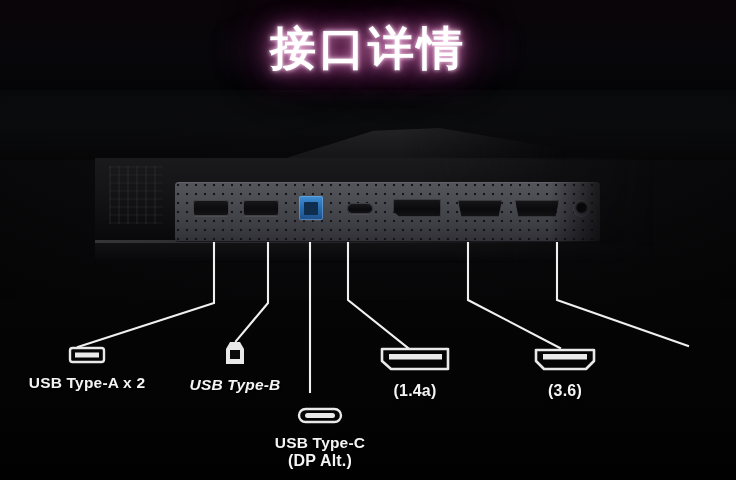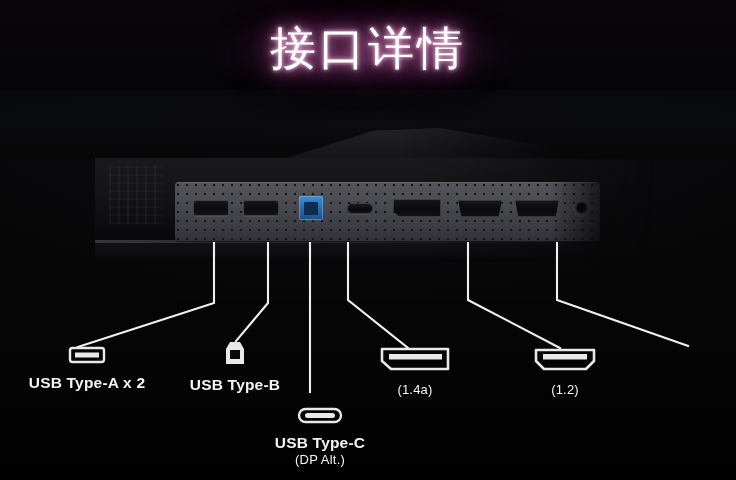--- a/index.html
+++ b/index.html
@@ -67,21 +67,21 @@
         rgba(170,70,150,0.20) 32%,
         rgba(90,30,80,0.10) 58%,
         rgba(0,0,0,0) 78%);
     filter: blur(6px);
     pointer-events: none;
   }
   #title .text {
     position: relative;
     font-family: "DejaVu Sans", "Liberation Sans", sans-serif;
     font-size: 46px;
-    font-weight: normal;
+    font-weight: bold;
     letter-spacing: 3px;
     color: #ffffff;
     text-shadow:
        0 0 4px rgba(255,225,245,0.95),
        0 0 12px rgba(243,150,210,0.85),
        0 0 24px rgba(210,90,175,0.70),
        0 0 40px rgba(150,45,125,0.50),
        0 0 64px rgba(100,25,85,0.35);
   }
 
@@ -231,30 +231,30 @@
     font-weight: bold;
     line-height: 1.18;
     letter-spacing: .2px;
     white-space: nowrap;
     text-shadow: 0 1px 2px rgba(0,0,0,.9);
     text-align: center;
   }
   .callout .lbl2 {
     display: block;
     color: #f4f4f4;
-    font-size: 13px;
-    font-weight: normal;
+    font-size: 16px;
+    font-weight: bold;
     line-height: 1.18;
     letter-spacing: .2px;
     white-space: nowrap;
     text-shadow: 0 1px 2px rgba(0,0,0,.9);
   }
 
   .c-usba  { left: 2px;   top: 344px; width: 170px; }
-  .c-usbb  { left: 170px; top: 338px; width: 130px; }
+  .c-usbb  { left: 170px; top: 338px; width: 130px; font-style: italic; }
   .c-usbc  { left: 245px; top: 404px; width: 150px; }
   .c-dp    { left: 340px; top: 344px; width: 150px; }
   .c-hdmi  { left: 495px; top: 344px; width: 140px; }
   .c-jack  { left: 635px; top: 340px; width: 100px; }
 </style>
 </head>
 <body>
 
 <div id="stage">
 
@@ -336,17 +336,17 @@
       <rect x="11" y="10" width="53" height="5.5" fill="#e9e9e9"></rect>
     </svg>
     <span class="lbl2">(1.4a)</span>
   </div>
 
   <div class="callout c-hdmi">
     <svg class="ico" width="66" height="30" viewBox="0 0 66 30">
       <path d="M 4 6 L 62 6 L 62 17 L 54 25 L 12 25 L 4 17 Z" fill="none" stroke="#e9e9e9" stroke-width="2.6" stroke-linejoin="round"></path>
       <rect x="11" y="10" width="44" height="5.5" fill="#e9e9e9"></rect>
     </svg>
-    <span class="lbl2">(1.2)</span>
+    <span class="lbl2">(3.6)</span>
   </div>
 
 
 </div>
 
 </body></html>

